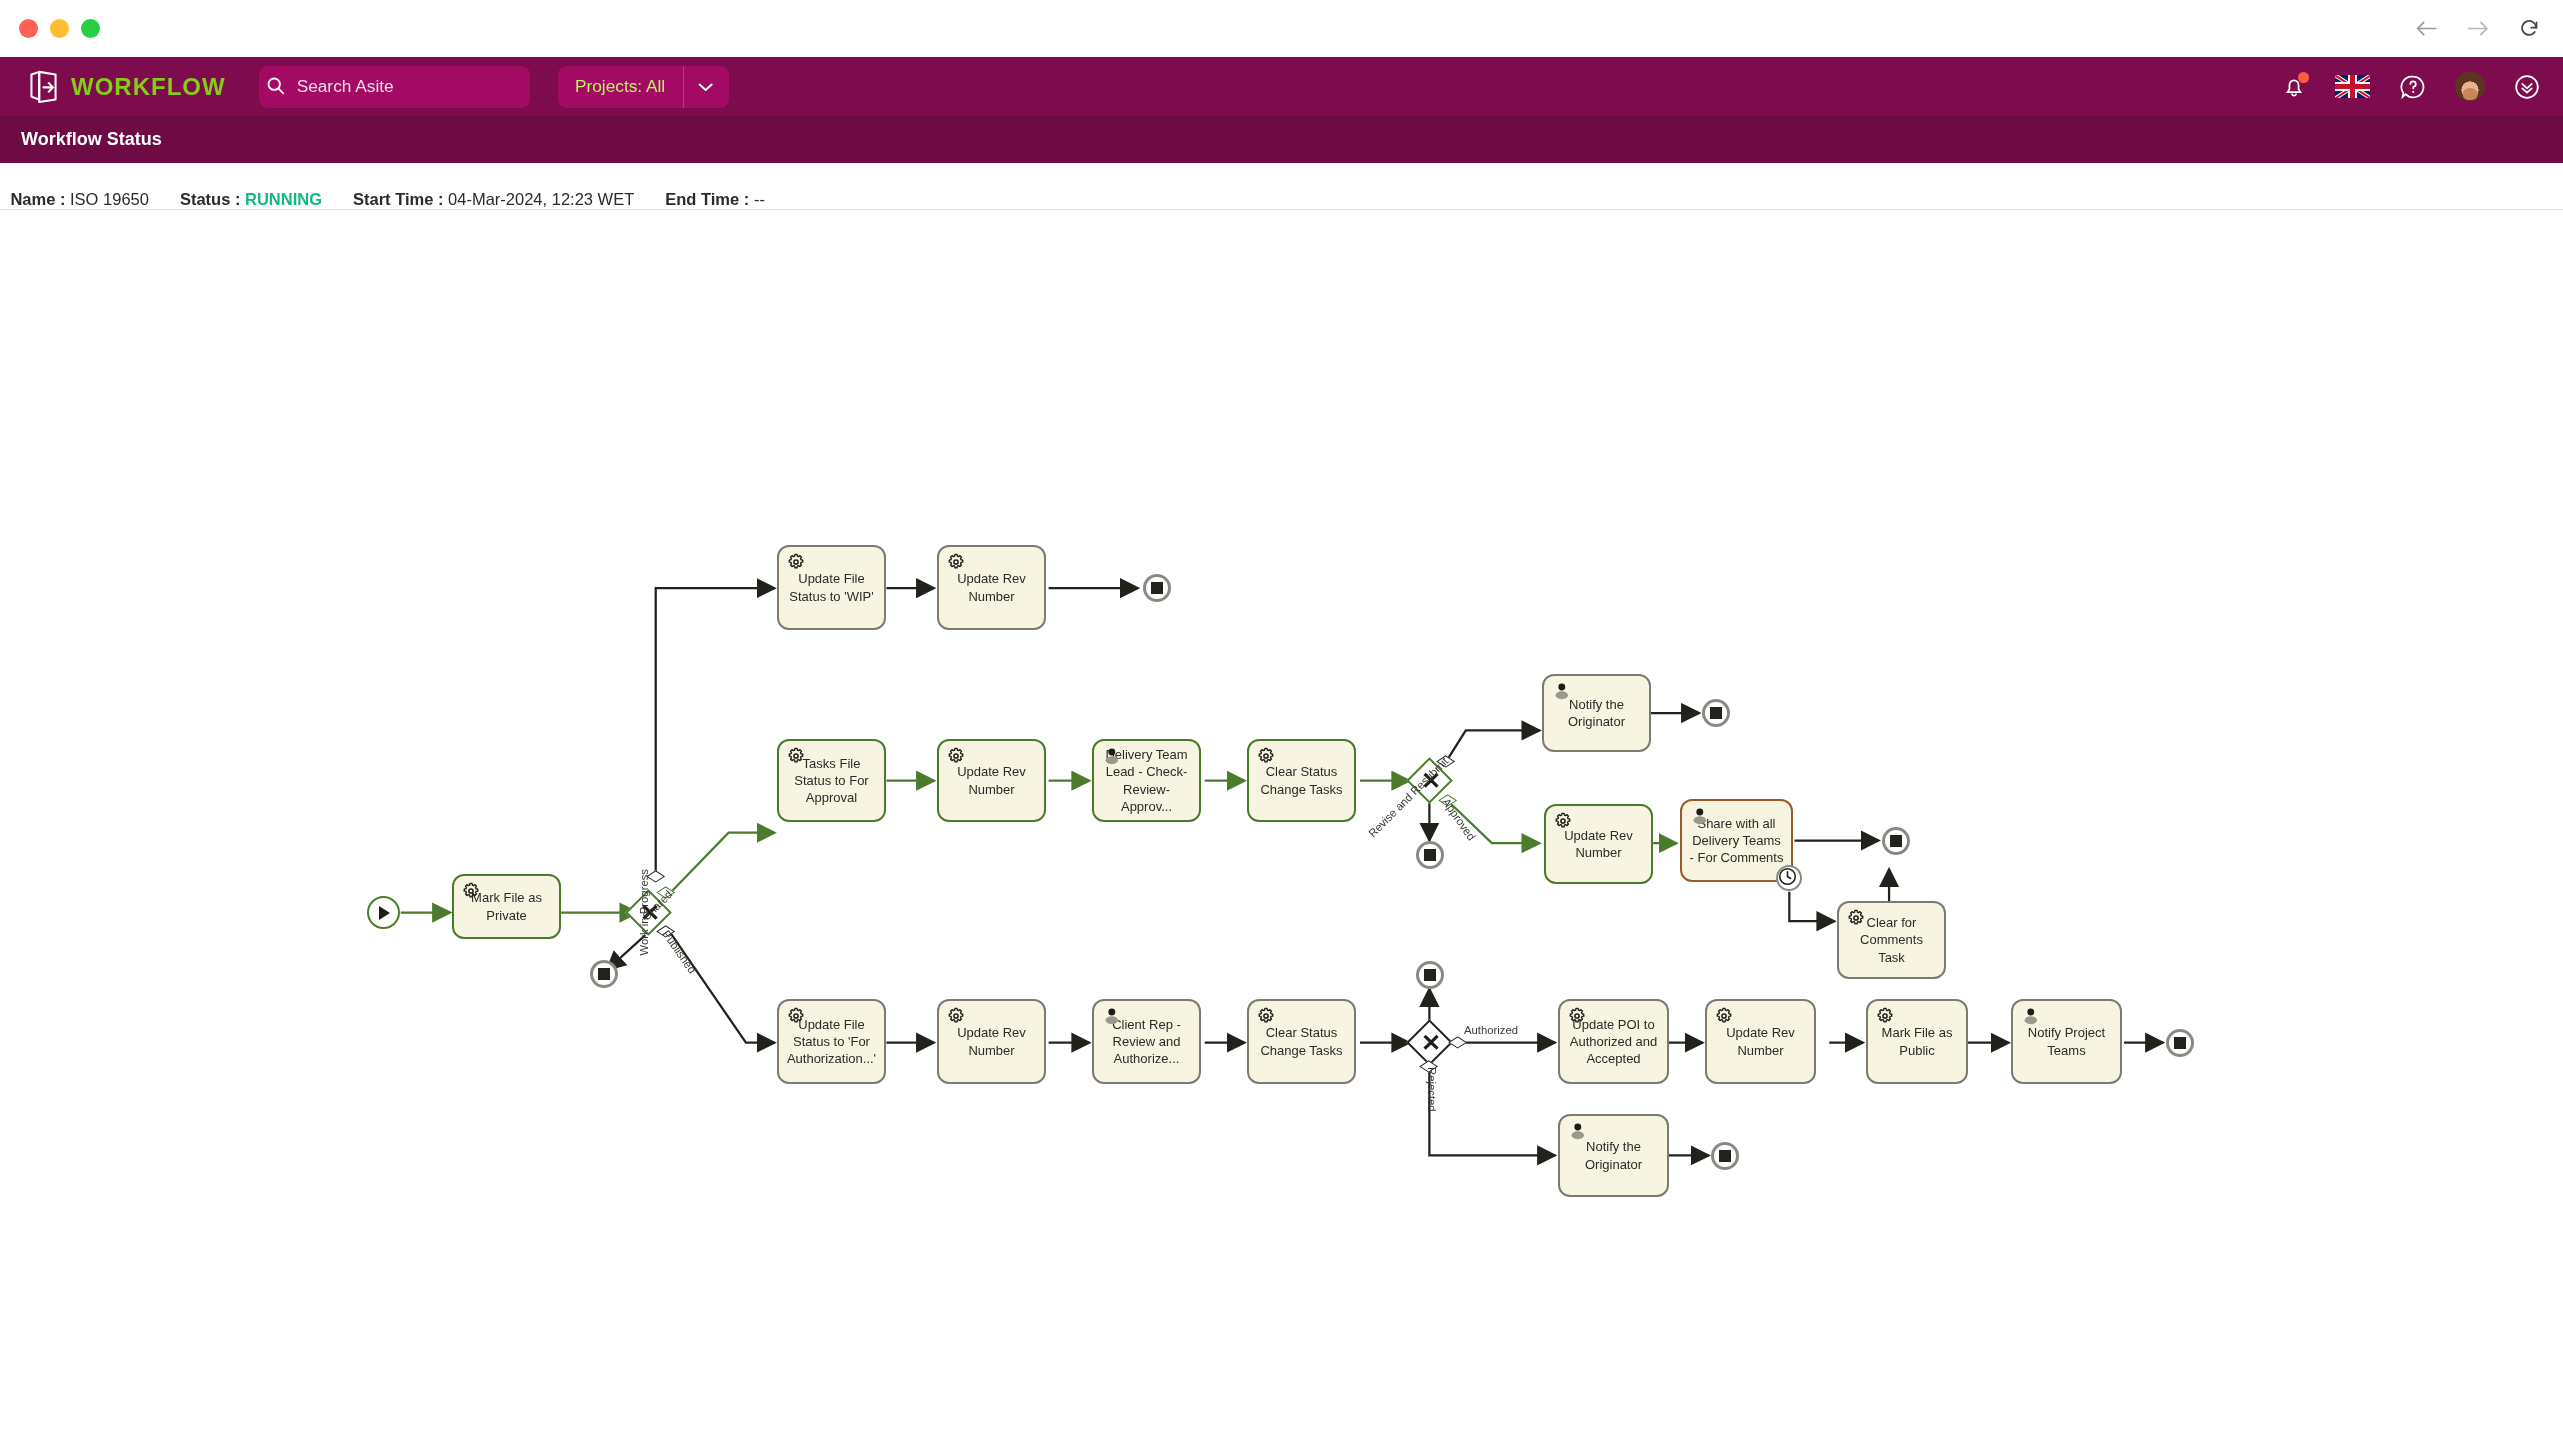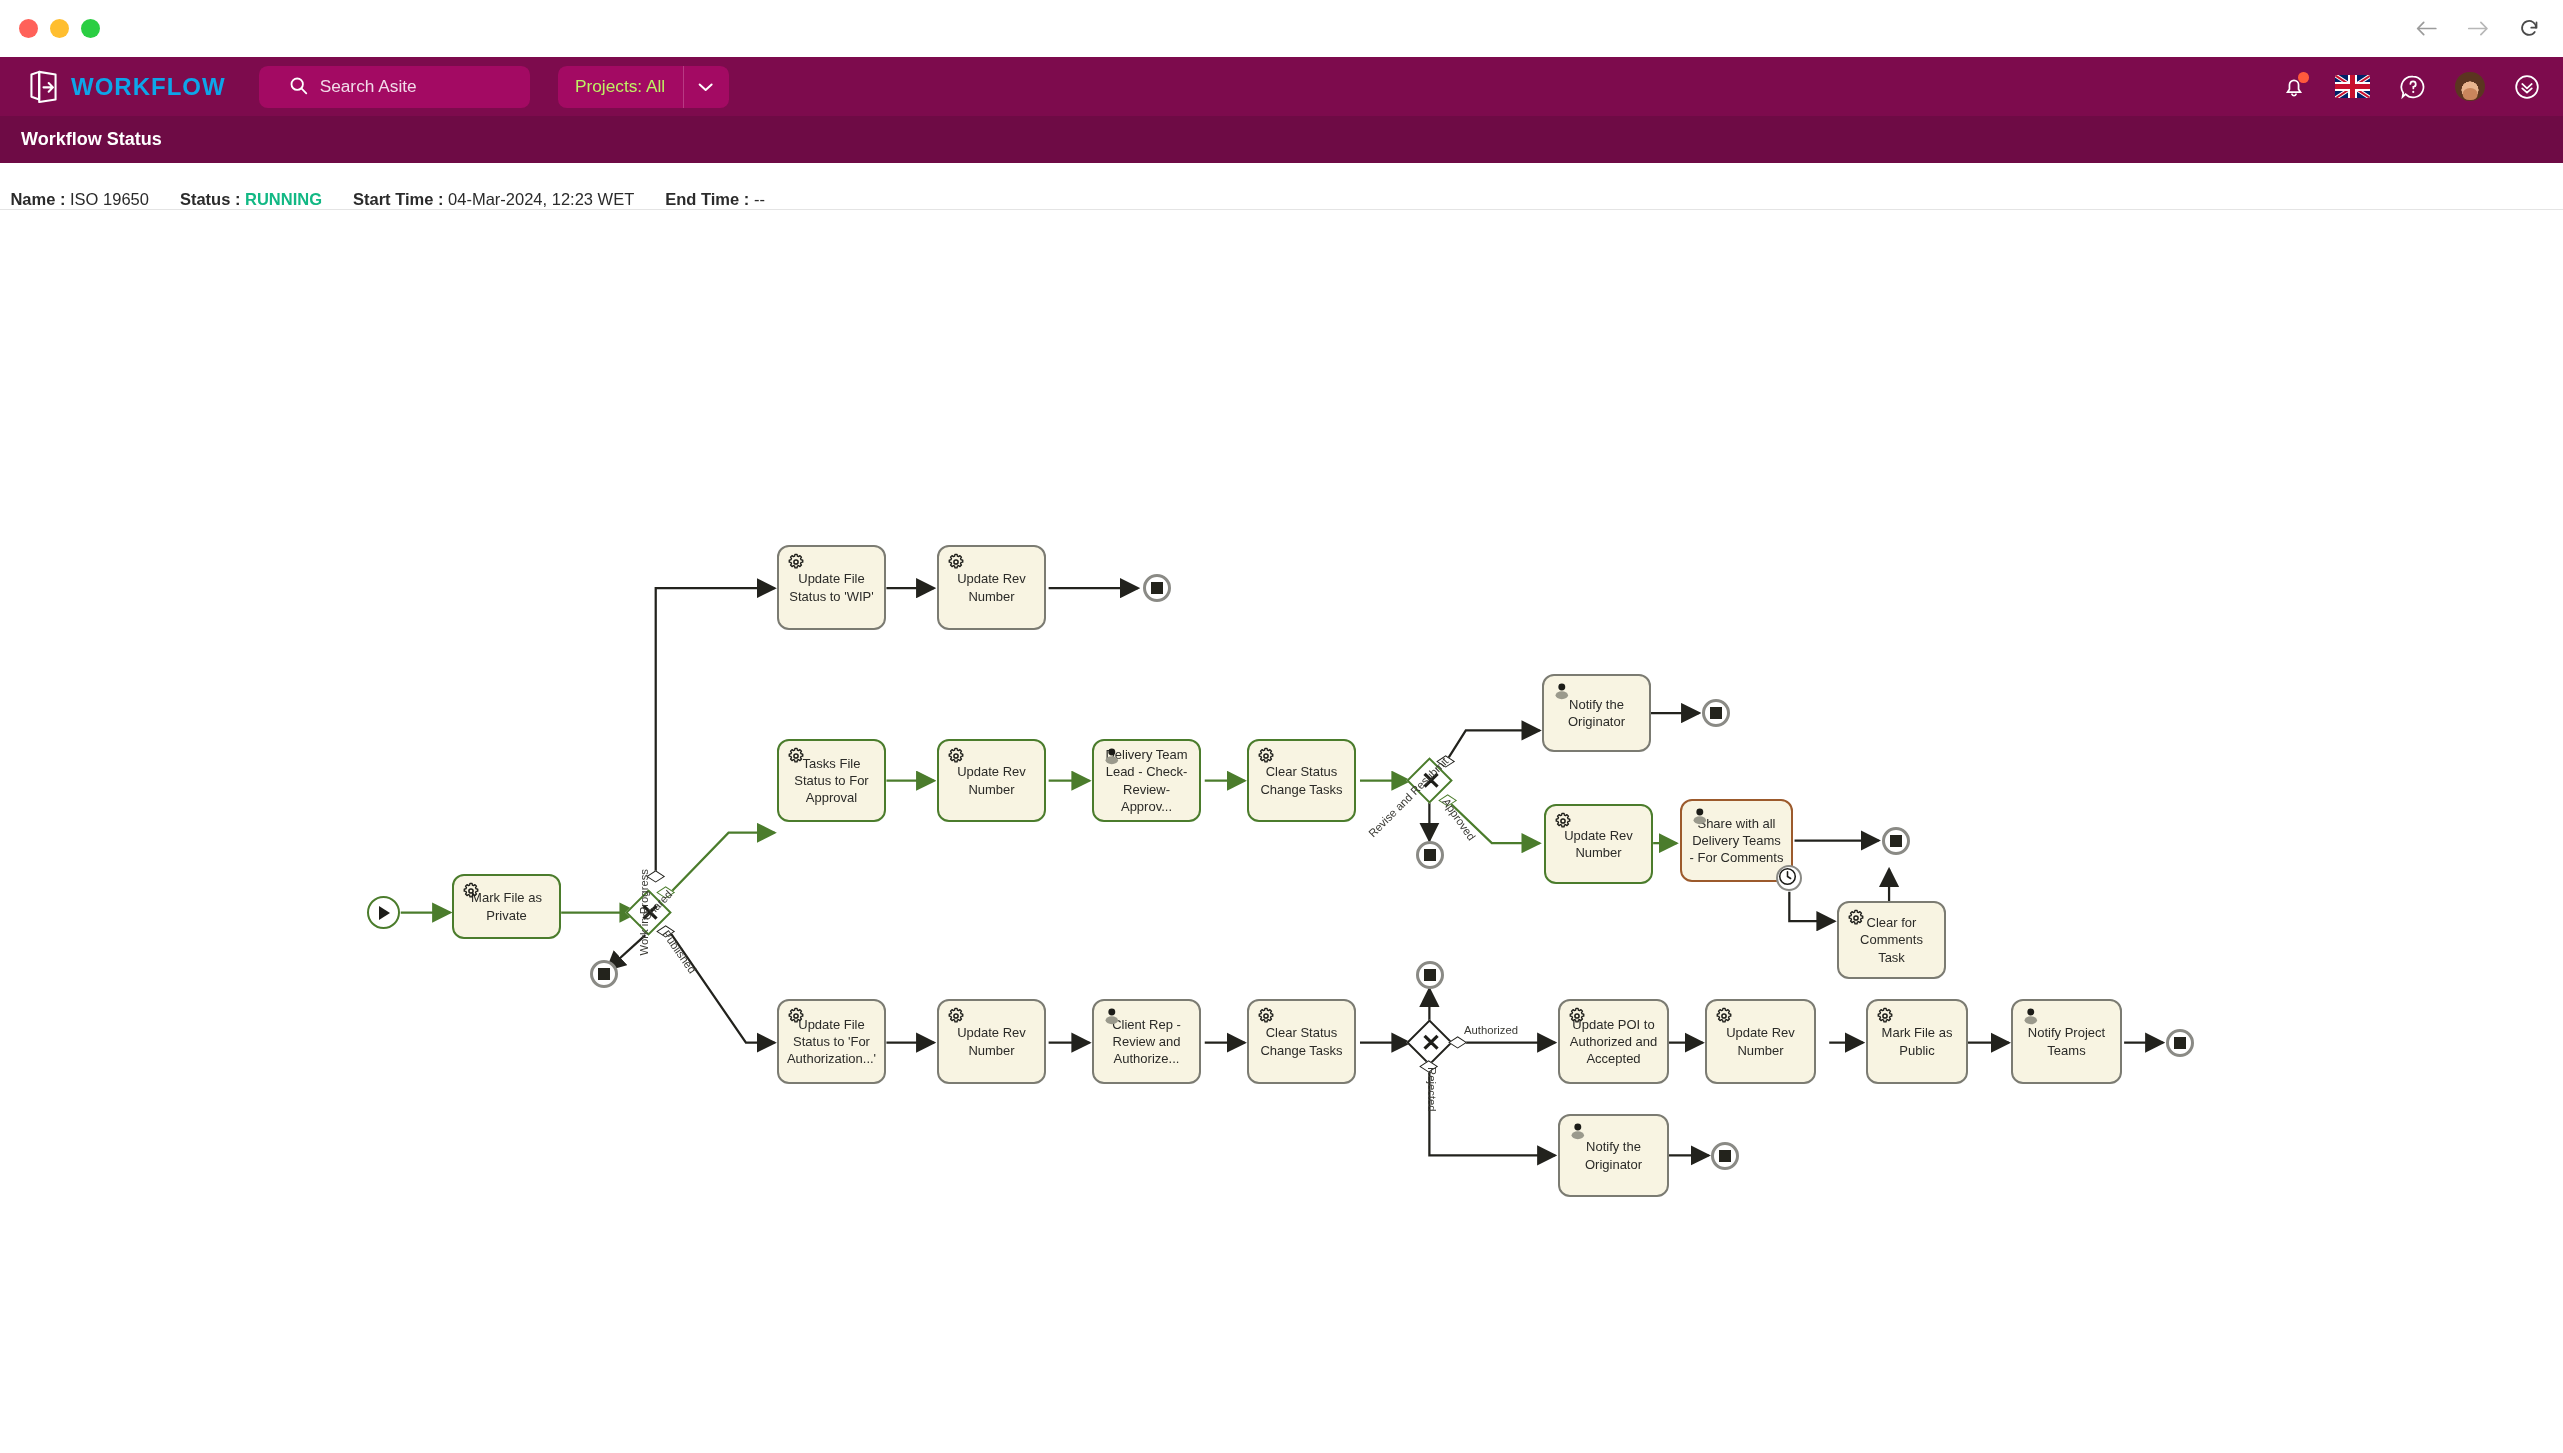--- a/index.html
+++ b/index.html
@@ -31,29 +31,29 @@
   
   .app-header {
     position: relative; width: 2563px; height: 59px;
     background: #7d0b4d;
     display: flex; align-items: center;
     padding: 0 0 0 28px;
   }
   .brand { display: flex; align-items: center; gap: 12px; }
   .brand-mark { width: 31px; height: 33px; flex: none; }
   .brand-text {
-    color: #0ea5e9; font-size: 24px; font-weight: 700;
+    color: #84cc16; font-size: 24px; font-weight: 700;
     letter-spacing: 1px; white-space: nowrap;
   }
   .search-box {
     margin-left: 33px;
     width: 271px; height: 42px; border-radius: 8.7px;
     background: #a30a63;
     display: flex; align-items: center; gap: 12px;
-    padding: 0 30px; cursor: text;
+    padding: 0 7px; cursor: text;
   }
   .search-box .ph {
     color: #f2dbe9; font-size: 17.3px; white-space: nowrap;
   }
   .projects-select {
     margin-left: 28px;
     height: 42px; border-radius: 8.7px; background: #a30a63;
     display: flex; align-items: center; cursor: pointer;
   }
   .projects-select .label {

